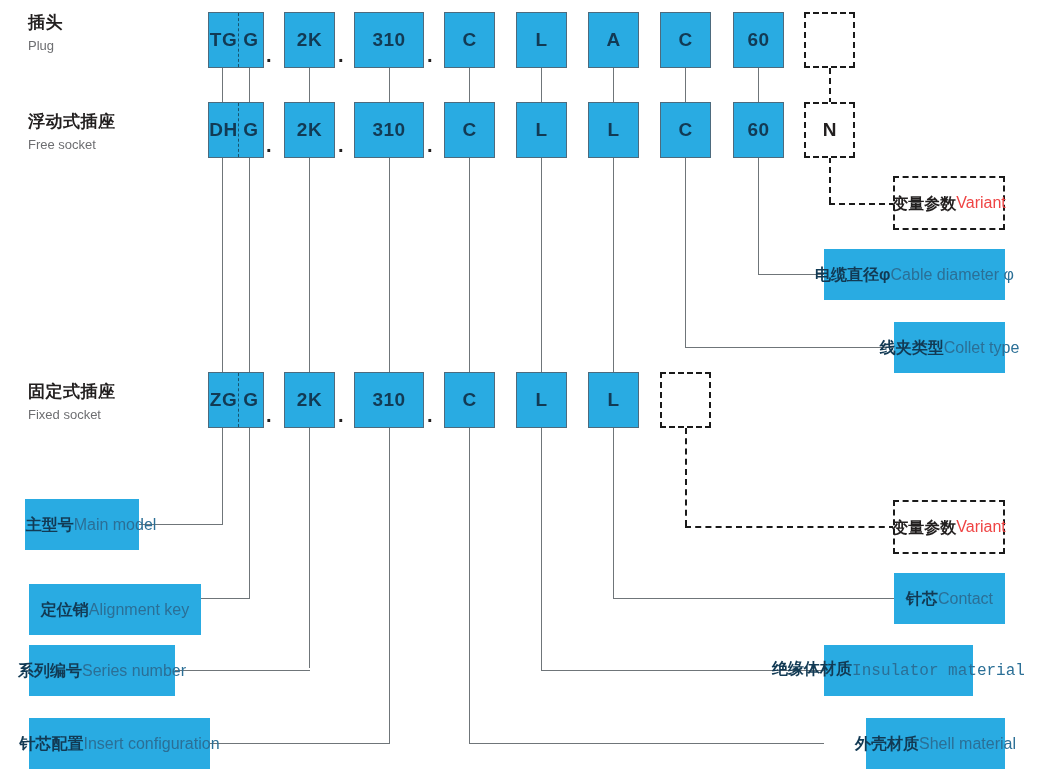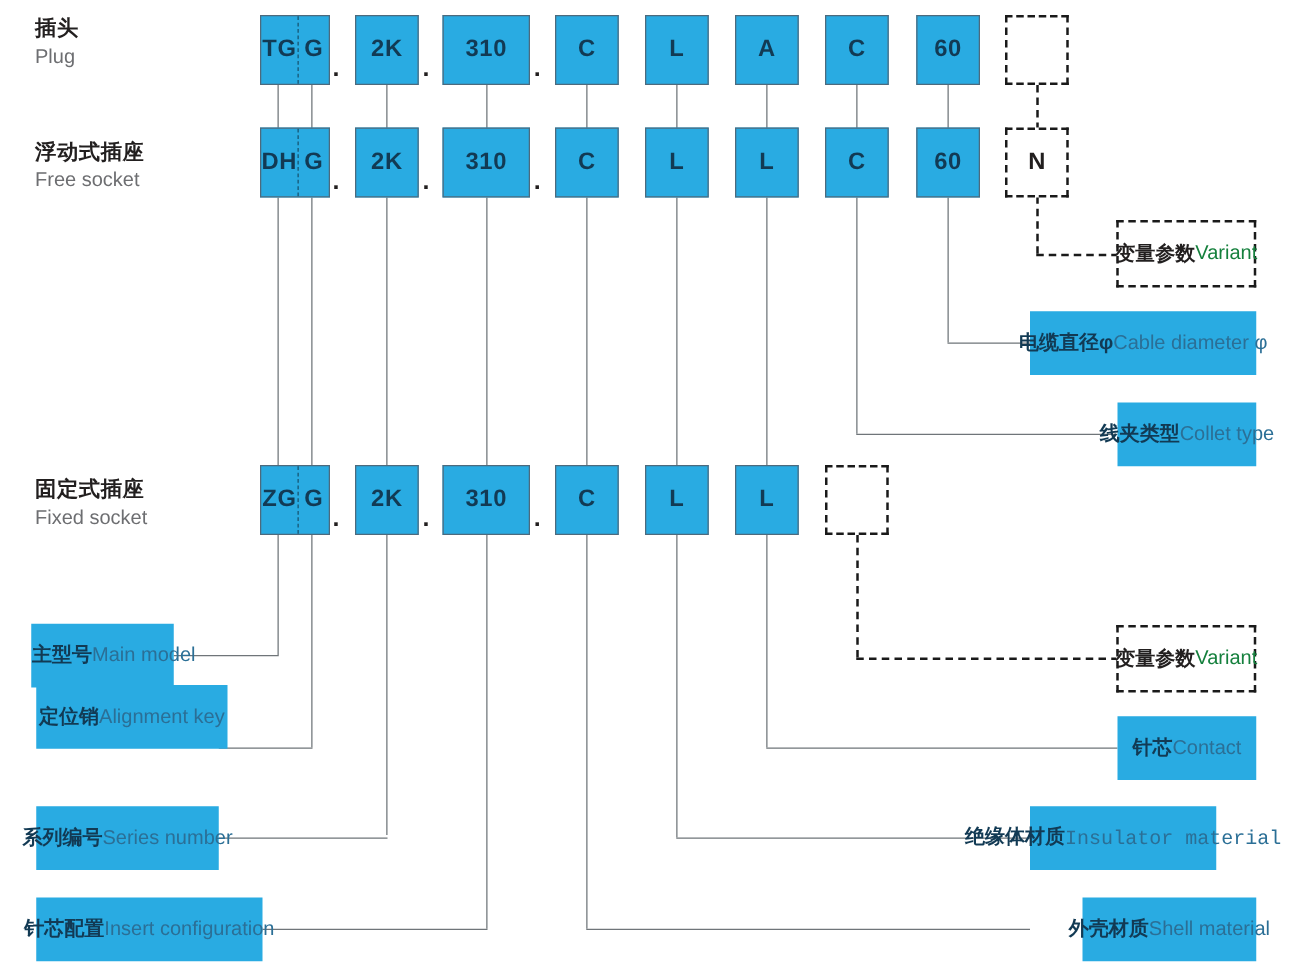--- a/index.html
+++ b/index.html
@@ -11,21 +11,21 @@
   }
   #stage{position:absolute;left:0;top:0;width:1042px;height:782px;}
 
   
   .rowlabel{position:absolute;}
   .rowlabel .cn{
     font-size:17px;font-weight:bold;color:#221f1f;
     line-height:22px;white-space:nowrap;letter-spacing:.5px;
   }
   .rowlabel .en{
-    font-size:16px;color:#6d6e71;line-height:24px;white-space:nowrap;
+    font-size:13px;color:#6d6e71;line-height:24px;white-space:nowrap;
   }
 
   
   .code{
     position:absolute;box-sizing:border-box;
     background:#29abe2;border:1px solid #4d6a7d;
     display:flex;align-items:center;justify-content:center;
     font-size:19px;font-weight:bold;color:#123a54;
     letter-spacing:.5px;
   }
@@ -62,21 +62,21 @@
     font-size:16px;font-weight:bold;color:#123a54;
     line-height:21px;white-space:nowrap;
   }
   .callout .en{
     font-size:16px;color:#2b6f96;line-height:22px;white-space:nowrap;
   }
   .callout.dashed{
     background:#ffffff;border:2px dashed #1a1a1a;
   }
   .callout.dashed .cn{color:#221f1f;}
-  .callout.dashed .en{color:#15803d;}
+  .callout.dashed .en{color:#ef4444;}
 
   
   .ln{position:absolute;background:#6f7579;}
   .lnv{width:1px;}
   .lnh{height:1px;}
   .dl{position:absolute;}
   .dlv{width:0;border-left:2px dashed #1a1a1a;}
   .dlh{height:0;border-top:2px dashed #1a1a1a;}
 </style>
 </head>
@@ -238,21 +238,21 @@
   <div class="callout" style="left:866px;top:718px;width:139px;height:51px;">
     <div class="cn">外壳材质</div>
     <div class="en">Shell material</div>
   </div>
 
   <div class="callout" style="left:25px;top:499px;width:114px;height:51px;padding-left:28px;">
     <div class="cn">主型号</div>
     <div class="en">Main model</div>
   </div>
 
-  <div class="callout" style="left:29px;top:548px;width:153px;height:51px;">
+  <div class="callout" style="left:29px;top:584px;width:172px;height:51px;">
     <div class="cn">定位销</div>
     <div class="en">Alignment key</div>
   </div>
 
   <div class="callout" style="left:29px;top:645px;width:146px;height:51px;">
     <div class="cn">系列编号</div>
     <div class="en">Series number</div>
   </div>
 
   <div class="callout" style="left:29px;top:718px;width:181px;height:51px;">

